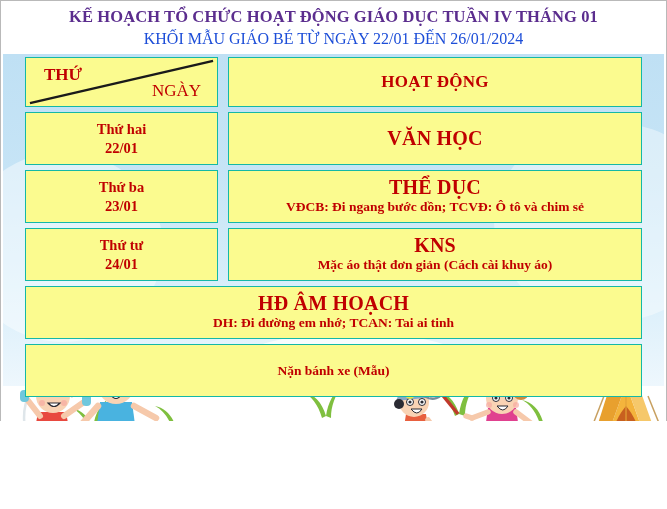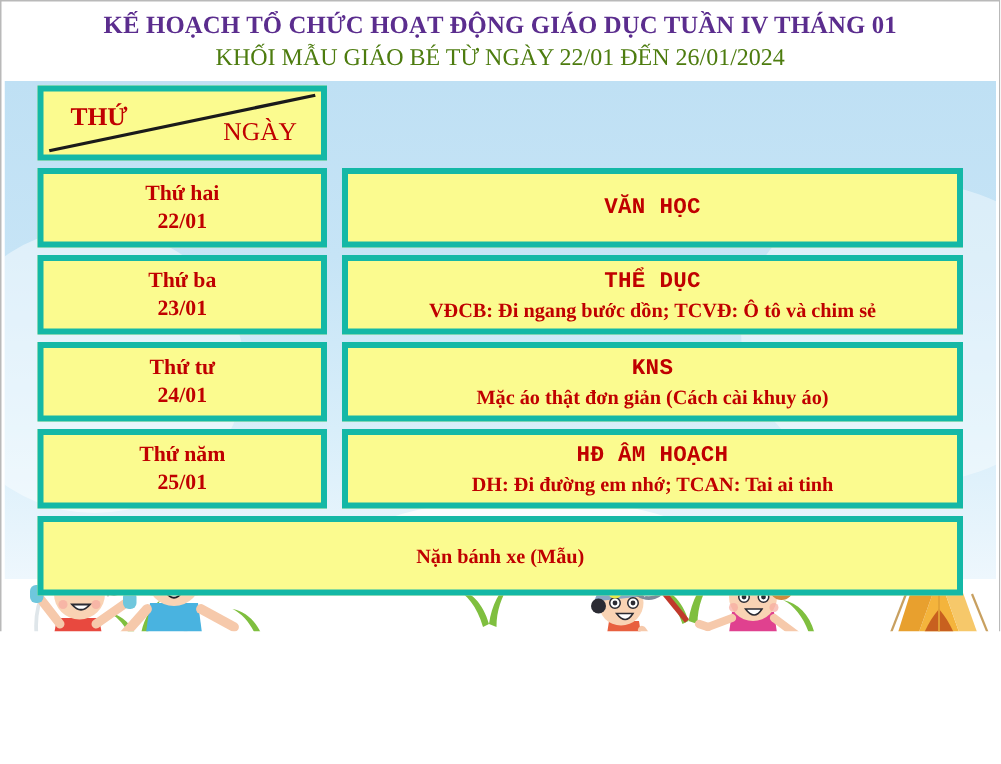--- a/index.html
+++ b/index.html
@@ -102,42 +102,42 @@
   }
   .title-line1 {
     color: #5b2d8e;
     font-weight: bold;
     font-size: 16.5px;
     letter-spacing: .1px;
     line-height: 22px;
     white-space: nowrap;
   }
   .title-line2 {
-    color: #4d7c0f;
+    color: #1d4ed8;
     font-weight: normal;
     font-size: 16px;
     line-height: 22px;
     white-space: nowrap;
   }
 
   
   .table {
     position: absolute;
     left: 25px; top: 57px;
     width: 617px;
     z-index: 20;
   }
   .row {
     display: flex;
     gap: 10px;
     margin-bottom: 5px;
   }
   .cell {
     background: #fbfb8f;
-    border: 4px solid #14b8a6;
+    border: 1px solid #14b8a6;
     box-sizing: border-box;
     color: #c00000;
     text-align: center;
     display: flex;
     flex-direction: column;
     align-items: center;
     justify-content: center;
     font-weight: bold;
   }
   .cell-day {
@@ -182,24 +182,23 @@
   }
   .day-name {
     font-size: 14.5px;
     line-height: 19px;
   }
   .day-date {
     font-size: 14.5px;
     line-height: 19px;
   }
   .act-title {
-    font-size: 15px;
+    font-size: 20px;
     line-height: 19px;
     letter-spacing: .2px;
-    font-family: Liberation Mono, monospace;
   }
   .act-sub {
     font-size: 13.5px;
     line-height: 19px;
   }
 
   .kids-layer {
     position: absolute;
     left: 0; top: 0;
     width: 661px; height: 504px;
@@ -394,20 +393,23 @@
   <div class="table">
 
     <div class="row row-head">
       <div class="cell cell-day head-day">
         <svg class="diag" viewBox="0 0 193 50" preserveAspectRatio="none">
           <line x1="4" y1="47" x2="189" y2="3" stroke="#1a1a1a" stroke-width="2.6"></line>
         </svg>
         <span class="head-thu">THỨ</span>
         <span class="head-ngay">NGÀY</span>
       </div>
+      <div class="cell cell-act">
+        <span class="head-act-text">HOẠT ĐỘNG</span>
+      </div>
     </div>
 
     <div class="row row-body">
       <div class="cell cell-day">
         <span class="day-name">Thứ hai</span>
         <span class="day-date">22/01</span>
       </div>
       <div class="cell cell-act">
         <span class="act-title">VĂN HỌC</span>
       </div>
@@ -429,24 +431,20 @@
         <span class="day-name">Thứ tư</span>
         <span class="day-date">24/01</span>
       </div>
       <div class="cell cell-act">
         <span class="act-title">KNS</span>
         <span class="act-sub">Mặc áo thật đơn giản (Cách cài khuy áo)</span>
       </div>
     </div>
 
     <div class="row row-body">
-      <div class="cell cell-day">
-        <span class="day-name">Thứ năm</span>
-        <span class="day-date">25/01</span>
-      </div>
       <div class="cell cell-act">
         <span class="act-title">HĐ  ÂM HOẠCH</span>
         <span class="act-sub">DH: Đi đường em nhớ; TCAN: Tai ai tinh</span>
       </div>
     </div>
 
     <div class="row row-body">
       <div class="cell cell-act">
         <span class="act-sub">Nặn bánh xe (Mẫu)</span>
       </div>

